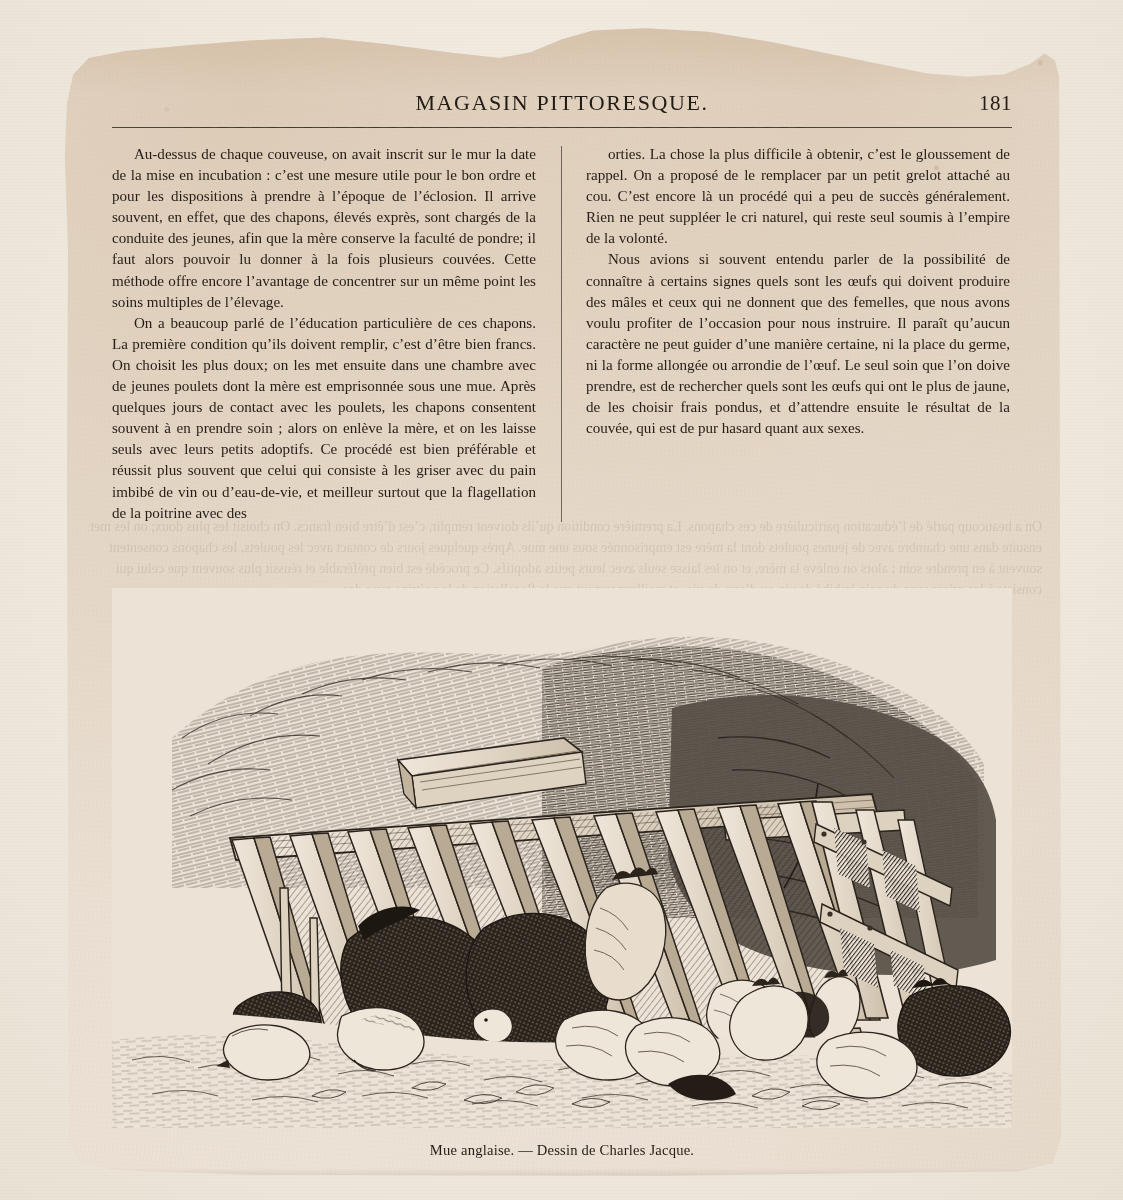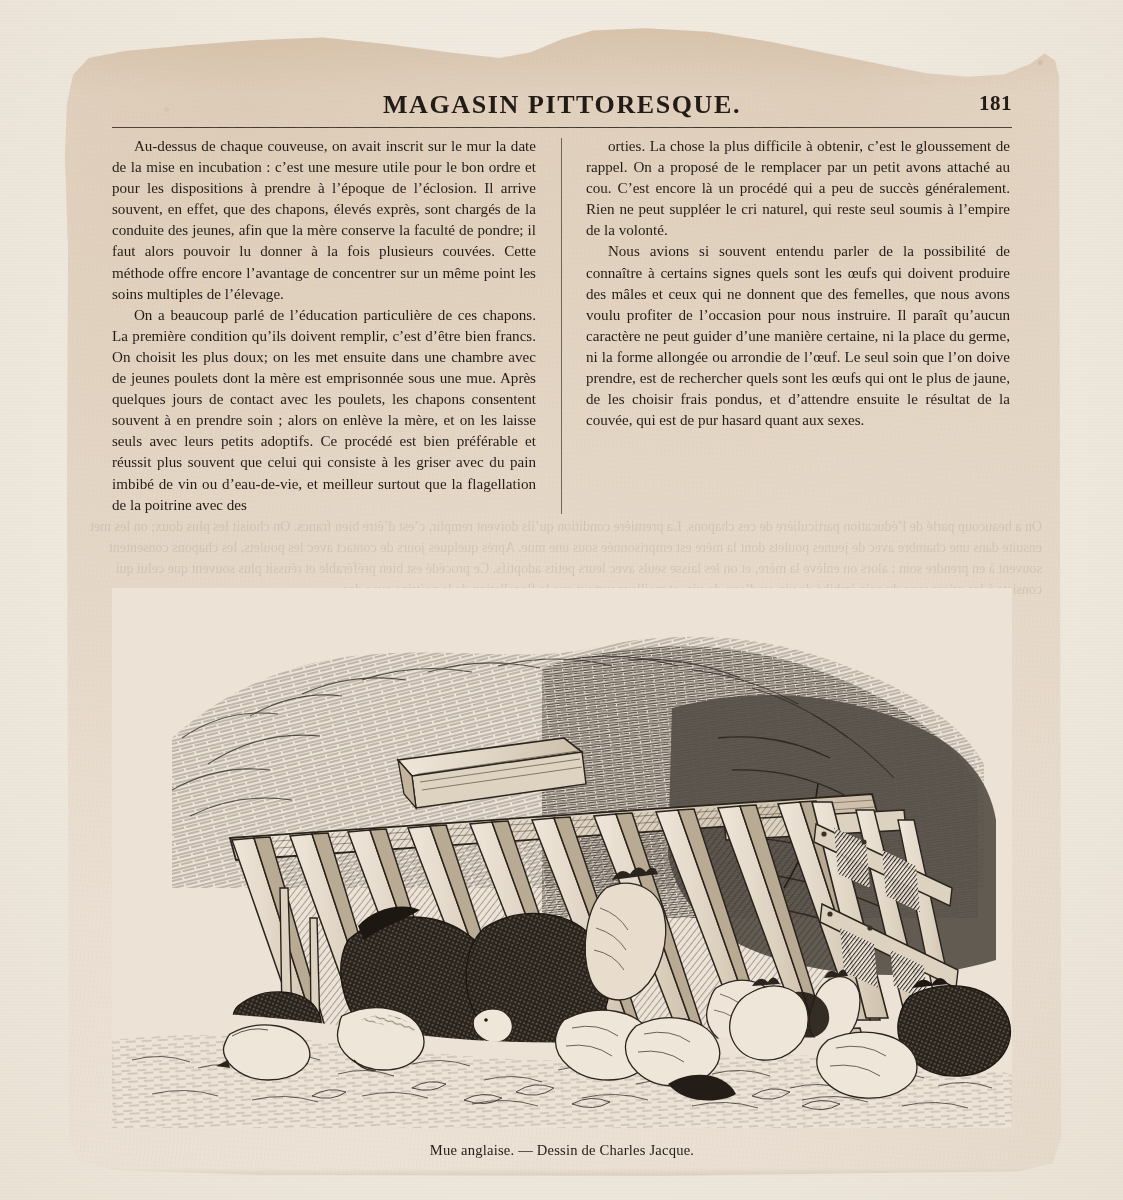--- a/index.html
+++ b/index.html
@@ -70,40 +70,40 @@
   
   #print{position:absolute;left:70px;top:74px;width:900px;height:1090px;}
 
   
   .masthead{
     position:relative;height:34px;
   }
   .masthead .title{
     position:absolute;left:50%;transform:translateX(-50%);
     top:0;
-    font-size:26px;font-weight:bold;letter-spacing:1.6px;
+    font-size:22px;font-weight:normal;letter-spacing:1.6px;
     color:#231c16;white-space:nowrap;
   }
   .masthead .folio{
     position:absolute;right:0;top:1px;
-    font-size:21px;font-weight:bold;color:#231c16;letter-spacing:.5px;
+    font-size:21px;font-weight:normal;color:#231c16;letter-spacing:.5px;
   }
   .rule{
     height:0;border-top:1.6px solid #3a3028;
     margin-top:3px;opacity:.88;
     background:none;
     position:relative;
   }
   .rule:after{ 
     content:"";position:absolute;left:8%;right:22%;top:-1px;height:1px;
     background:repeating-linear-gradient(90deg,rgba(35,28,22,.55) 0 9px,rgba(35,28,22,0) 9px 17px);
   }
 
   
-  .cols{position:relative;margin-top:8px;display:flex;gap:0;}
+  .cols{position:relative;margin-top:16px;display:flex;gap:0;}
   .col{
     width:424px;
     font-size:15.1px;line-height:21.1px;
     color:#241d17;
     text-align:justify;
     text-justify:inter-word;
     -webkit-hyphens:none;hyphens:none;
   }
   .col.left{padding-right:25px;}
   .col.right{padding-left:25px;}
@@ -161,21 +161,21 @@
 
     <div class="cols">
       <div class="coldiv"></div>
 
       <div class="col left">
         <p>Au-dessus de chaque couveuse, on avait inscrit sur le mur la date de la mise en incubation : c’est une mesure utile pour le bon ordre et pour les dispositions à prendre à l’époque de l’éclosion. Il arrive souvent, en effet, que des chapons, élevés exprès, sont chargés de la conduite des jeunes, afin que la mère conserve la faculté de pondre; il faut alors pouvoir lu donner à la fois plusieurs couvées. Cette méthode offre encore l’avantage de concentrer sur un même point les soins multiples de l’élevage.</p>
         <p>On a beaucoup parlé de l’éducation particulière de ces chapons. La première condition qu’ils doivent remplir, c’est d’être bien francs. On choisit les plus doux; on les met ensuite dans une chambre avec de jeunes poulets dont la mère est emprisonnée sous une mue. Après quelques jours de contact avec les poulets, les chapons consentent souvent à en prendre soin ; alors on enlève la mère, et on les laisse seuls avec leurs petits adoptifs. Ce procédé est bien préférable et réussit plus souvent que celui qui consiste à les griser avec du pain imbibé de vin ou d’eau-de-vie, et meilleur surtout que la flagellation de la poitrine avec des</p>
       </div>
 
       <div class="col right">
-        <p>orties. La chose la plus difficile à obtenir, c’est le gloussement de rappel. On a proposé de le remplacer par un petit avons attaché au cou. C’est encore là un procédé qui a peu de succès généralement. Rien ne peut suppléer le cri naturel, qui reste seul soumis à l’empire de la volonté.</p>
+        <p>orties. La chose la plus difficile à obtenir, c’est le gloussement de rappel. On a proposé de le remplacer par un petit grelot attaché au cou. C’est encore là un procédé qui a peu de succès généralement. Rien ne peut suppléer le cri naturel, qui reste seul soumis à l’empire de la volonté.</p>
         <p>Nous avions si souvent entendu parler de la possibilité de connaître à certains signes quels sont les œufs qui doivent produire des mâles et ceux qui ne donnent que des femelles, que nous avons voulu profiter de l’occasion pour nous instruire. Il paraît qu’aucun caractère ne peut guider d’une manière certaine, ni la place du germe, ni la forme allongée ou arrondie de l’œuf. Le seul soin que l’on doive prendre, est de rechercher quels sont les œufs qui ont le plus de jaune, de les choisir frais pondus, et d’attendre ensuite le résultat de la couvée, qui est de pur hasard quant aux sexes.</p>
       </div>
     </div>
 
     <div id="plate">
       <svg viewBox="0 0 900 540" preserveAspectRatio="xMidYMid meet">
         <defs>
 
           <pattern id="hayA" width="14" height="7" patternUnits="userSpaceOnUse" patternTransform="rotate(-14)">
             <path d="M0 2 H14 M-2 5 H12" stroke="#2b241d" stroke-width="1" opacity=".55" fill="none"></path>

